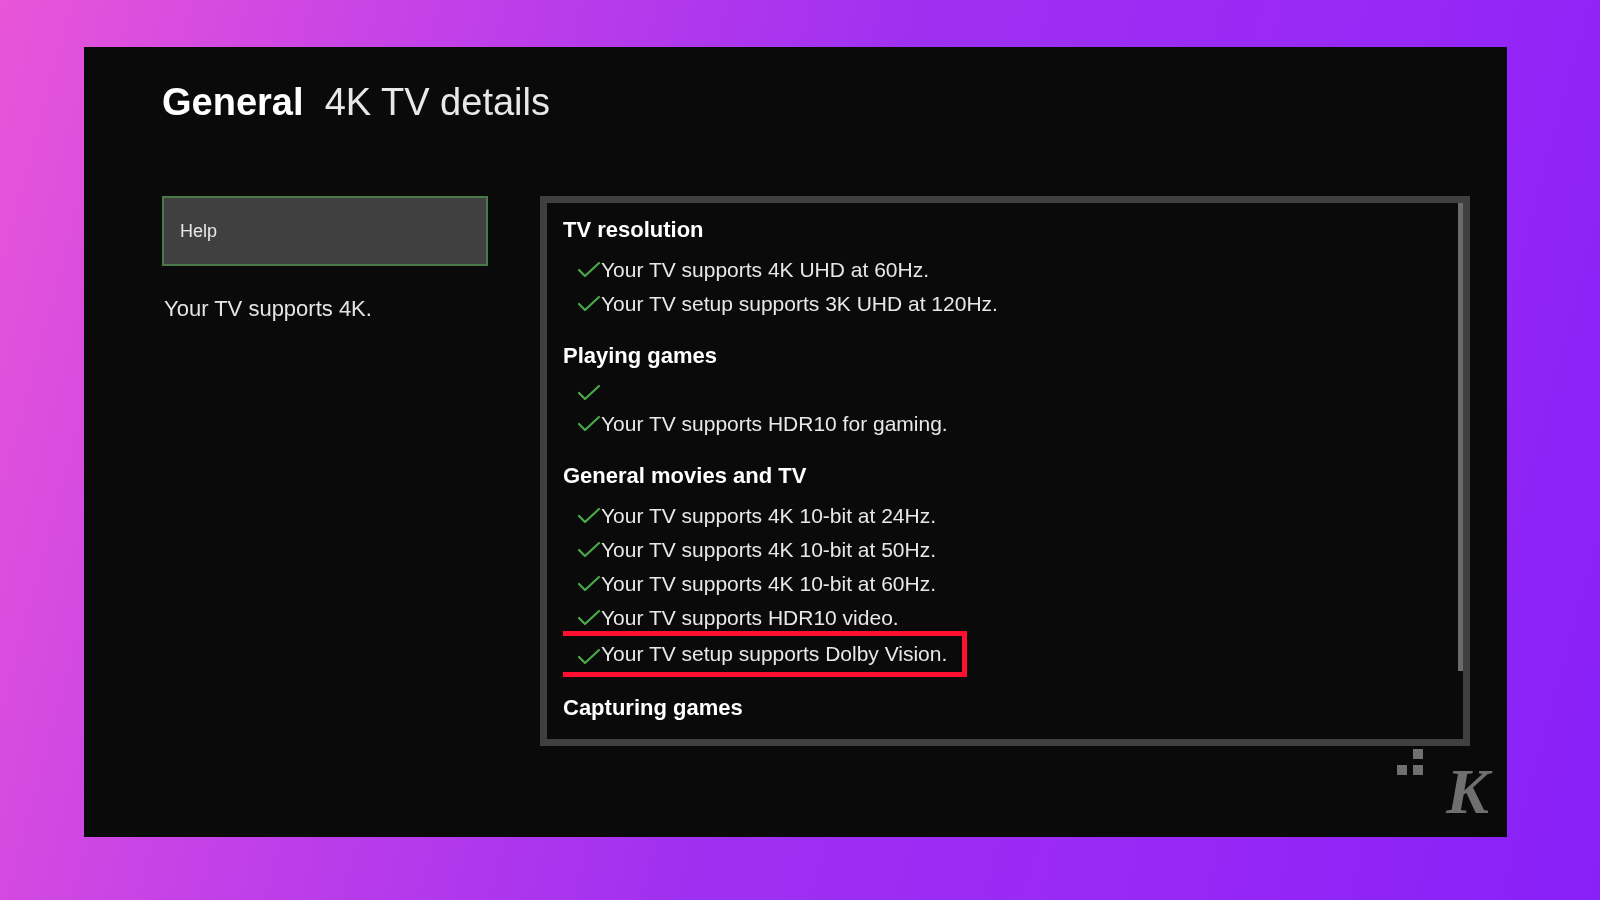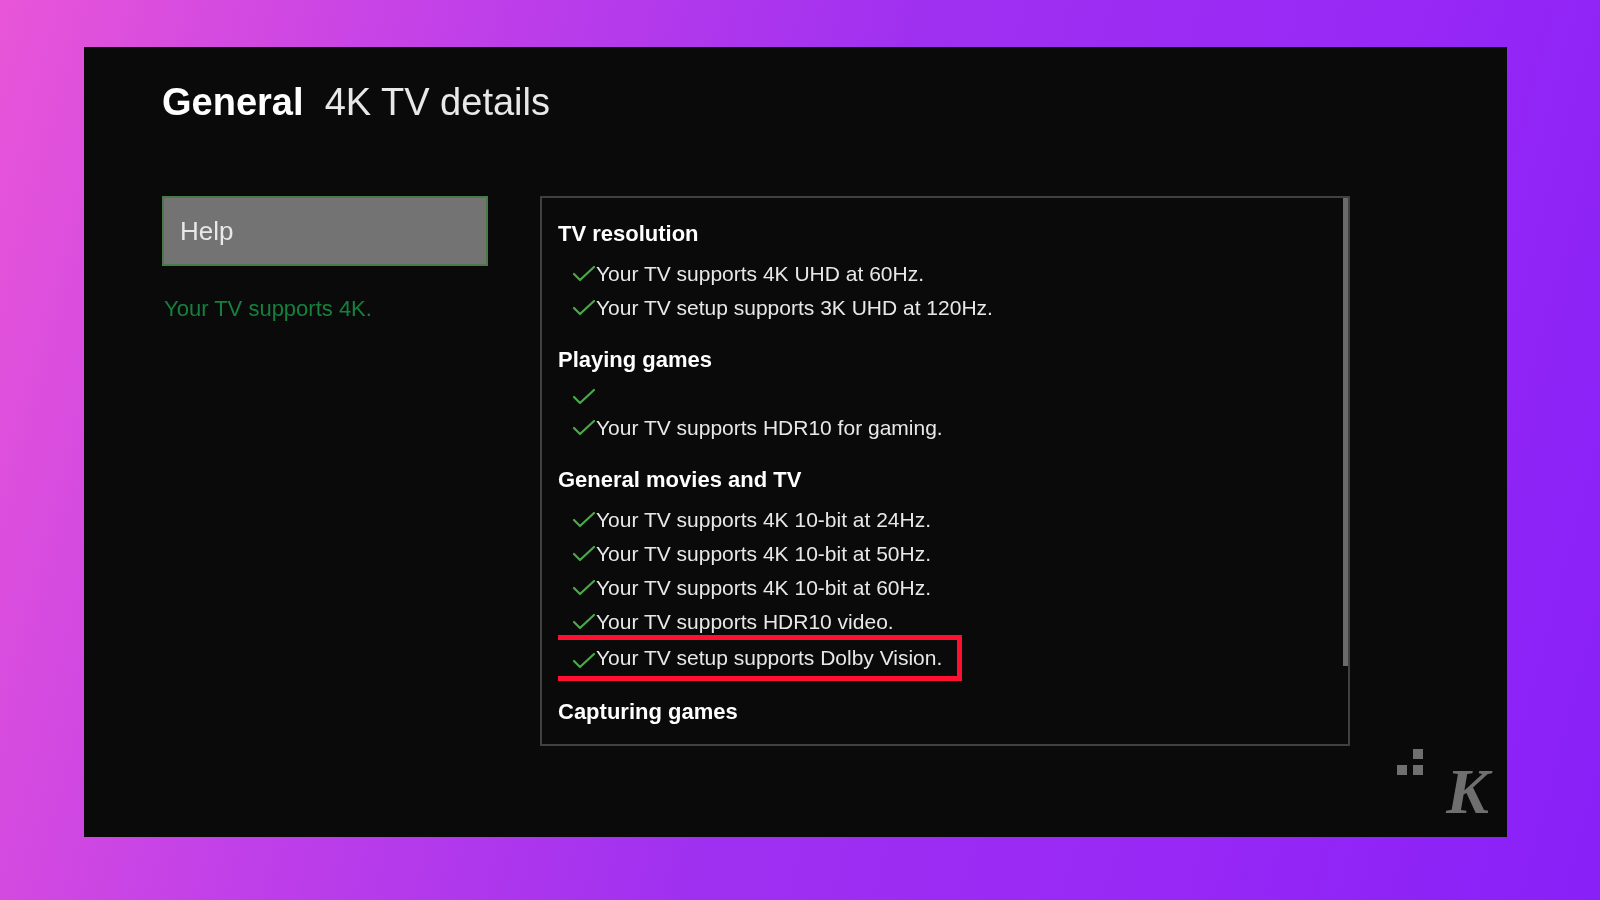--- a/index.html
+++ b/index.html
@@ -48,41 +48,41 @@
       gap: 52px;
     }
     
     .left-panel {
       width: 326px;
     }
     
     .help-button {
       width: 326px;
       height: 70px;
-      background: #737373;
+      background: #404040;
       border: 2px solid #4a7a4a;
       color: #e8e8e8;
-      font-size: 26px;
+      font-size: 18px;
       padding-left: 16px;
       display: flex;
       align-items: center;
       margin-bottom: 30px;
     }
     
     .left-status {
-      color: #15803d;
+      color: #e5e5e5;
       font-size: 22px;
       padding-left: 2px;
     }
     
     .details-panel {
-      width: 810px;
+      width: 930px;
       height: 550px;
-      border: 2px solid #404040;
-      padding: 23px 18px 18px 16px;
+      border: 7px solid #404040;
+      padding: 14px 18px 18px 16px;
       overflow: hidden;
       position: relative;
     }
     
     .details-inner {
       height: 100%;
       overflow: hidden;
     }
     
     .scrollbar {

